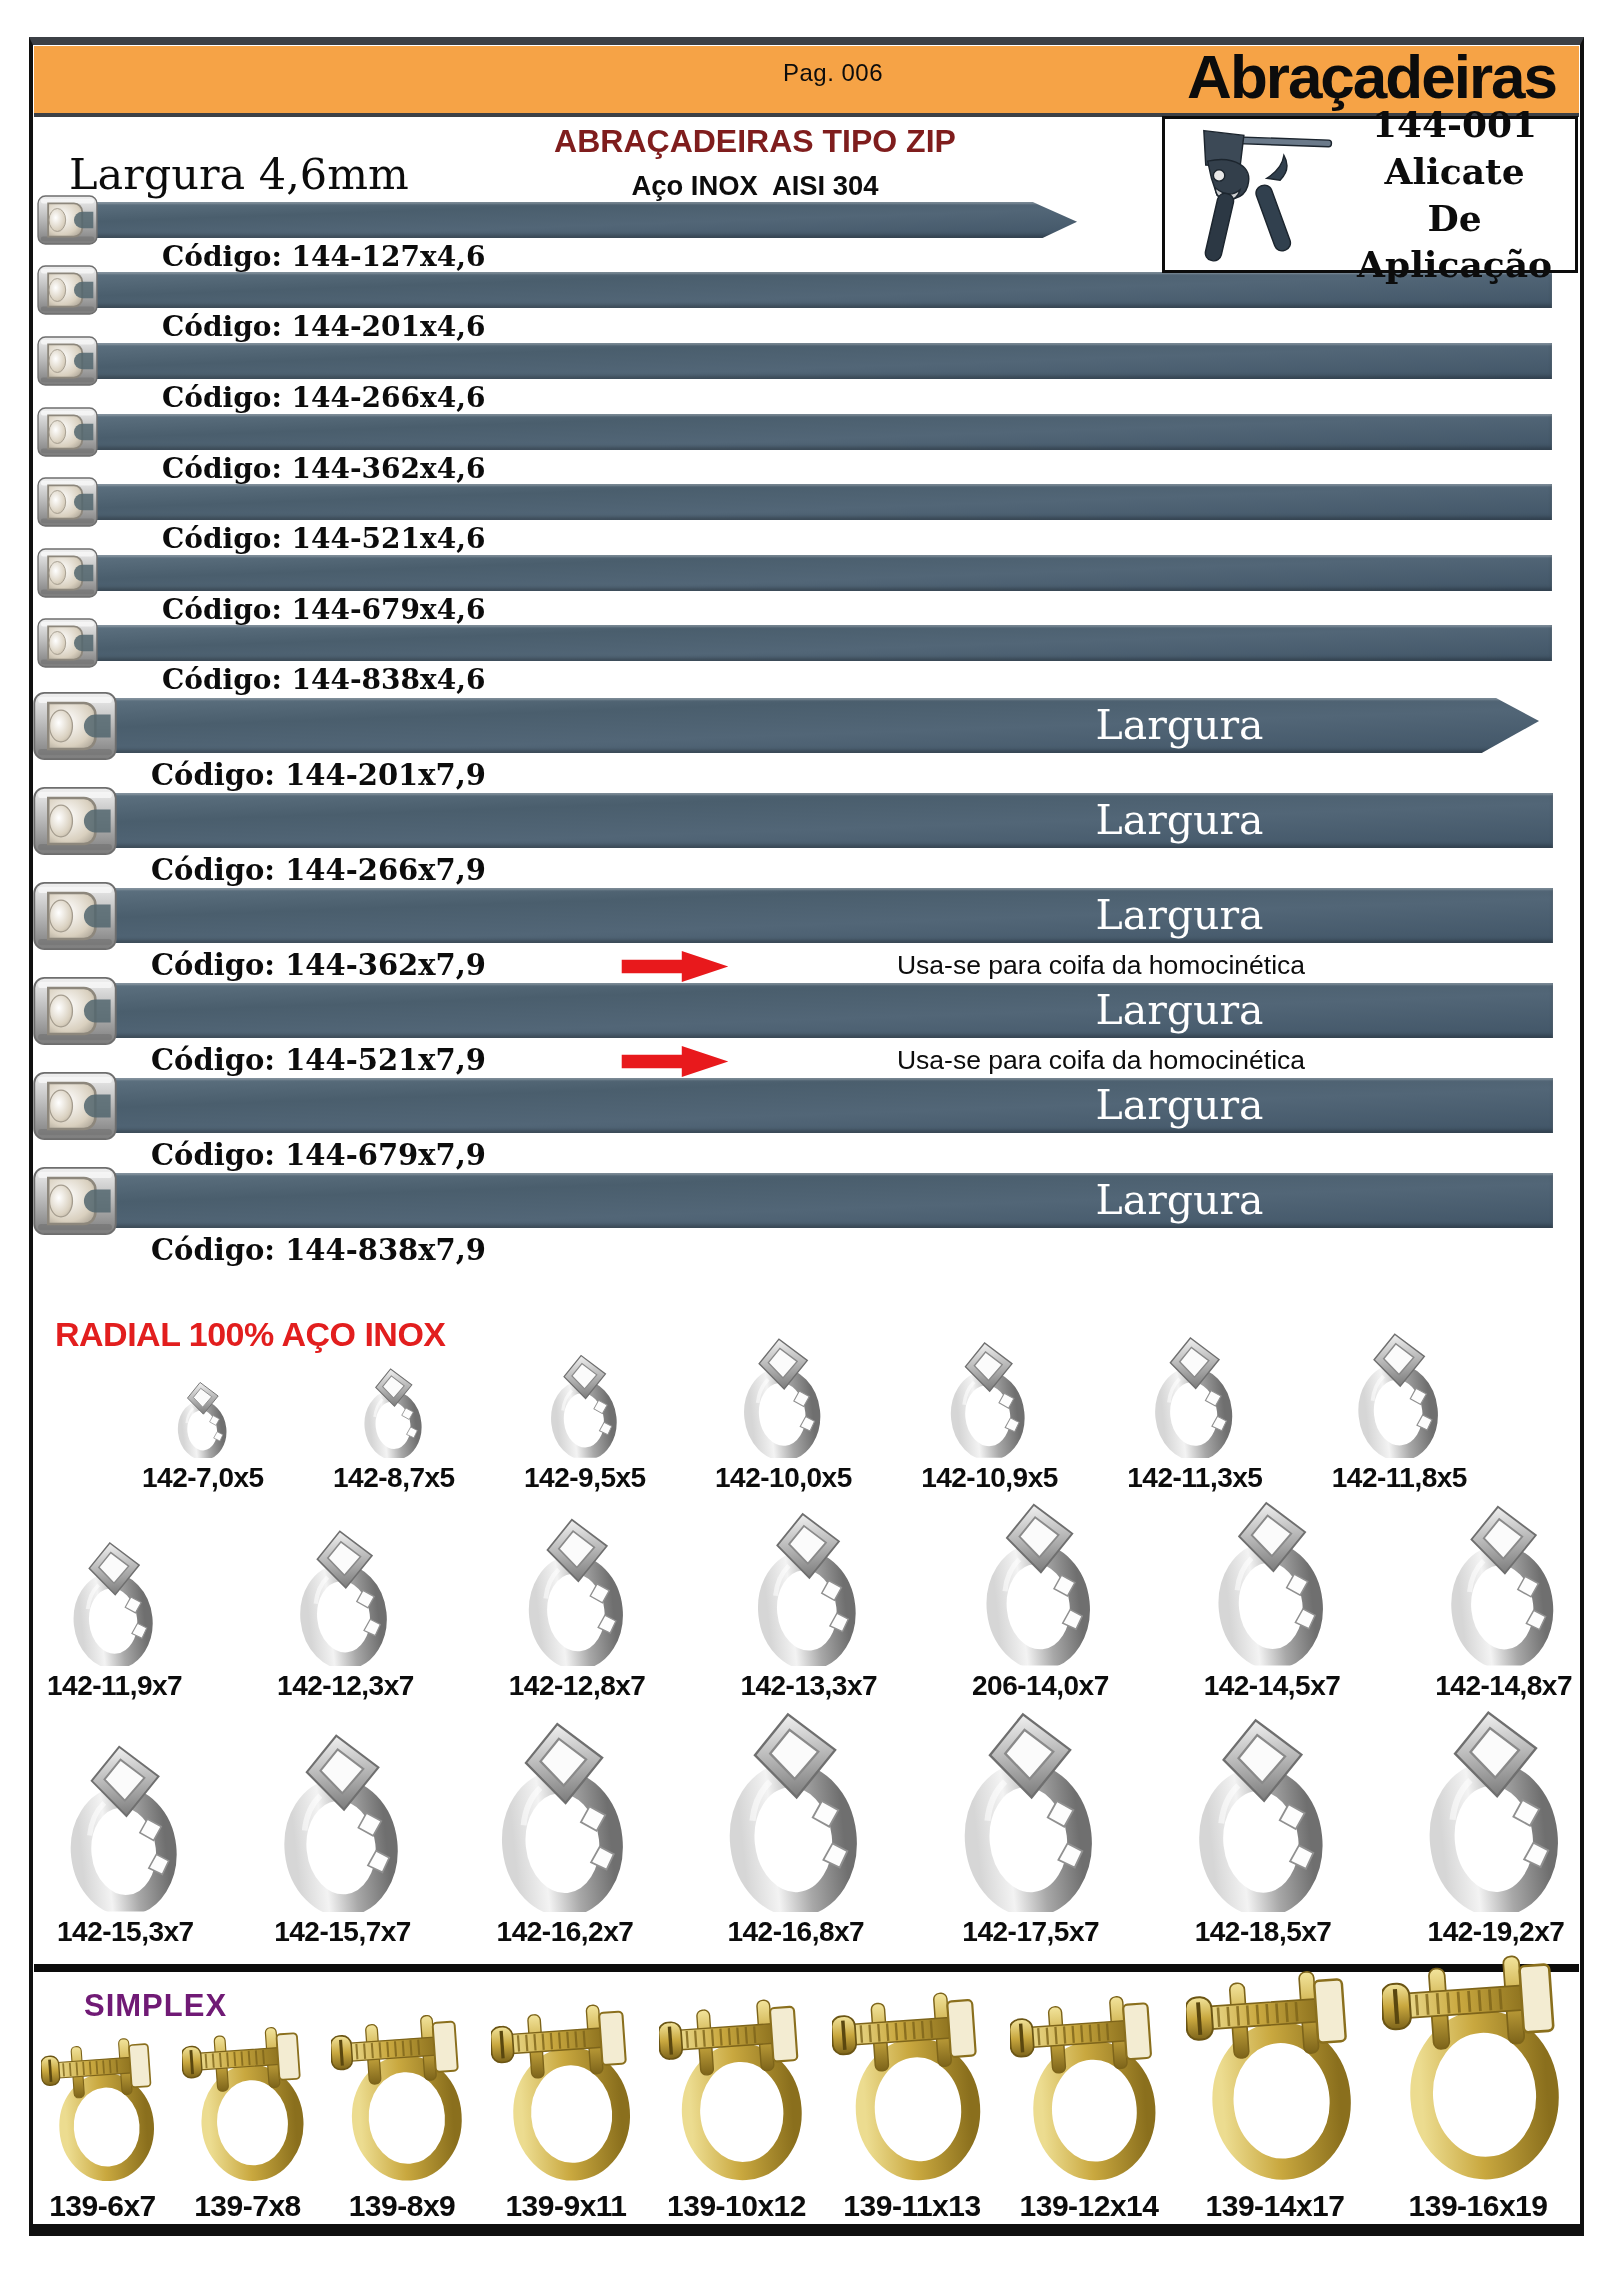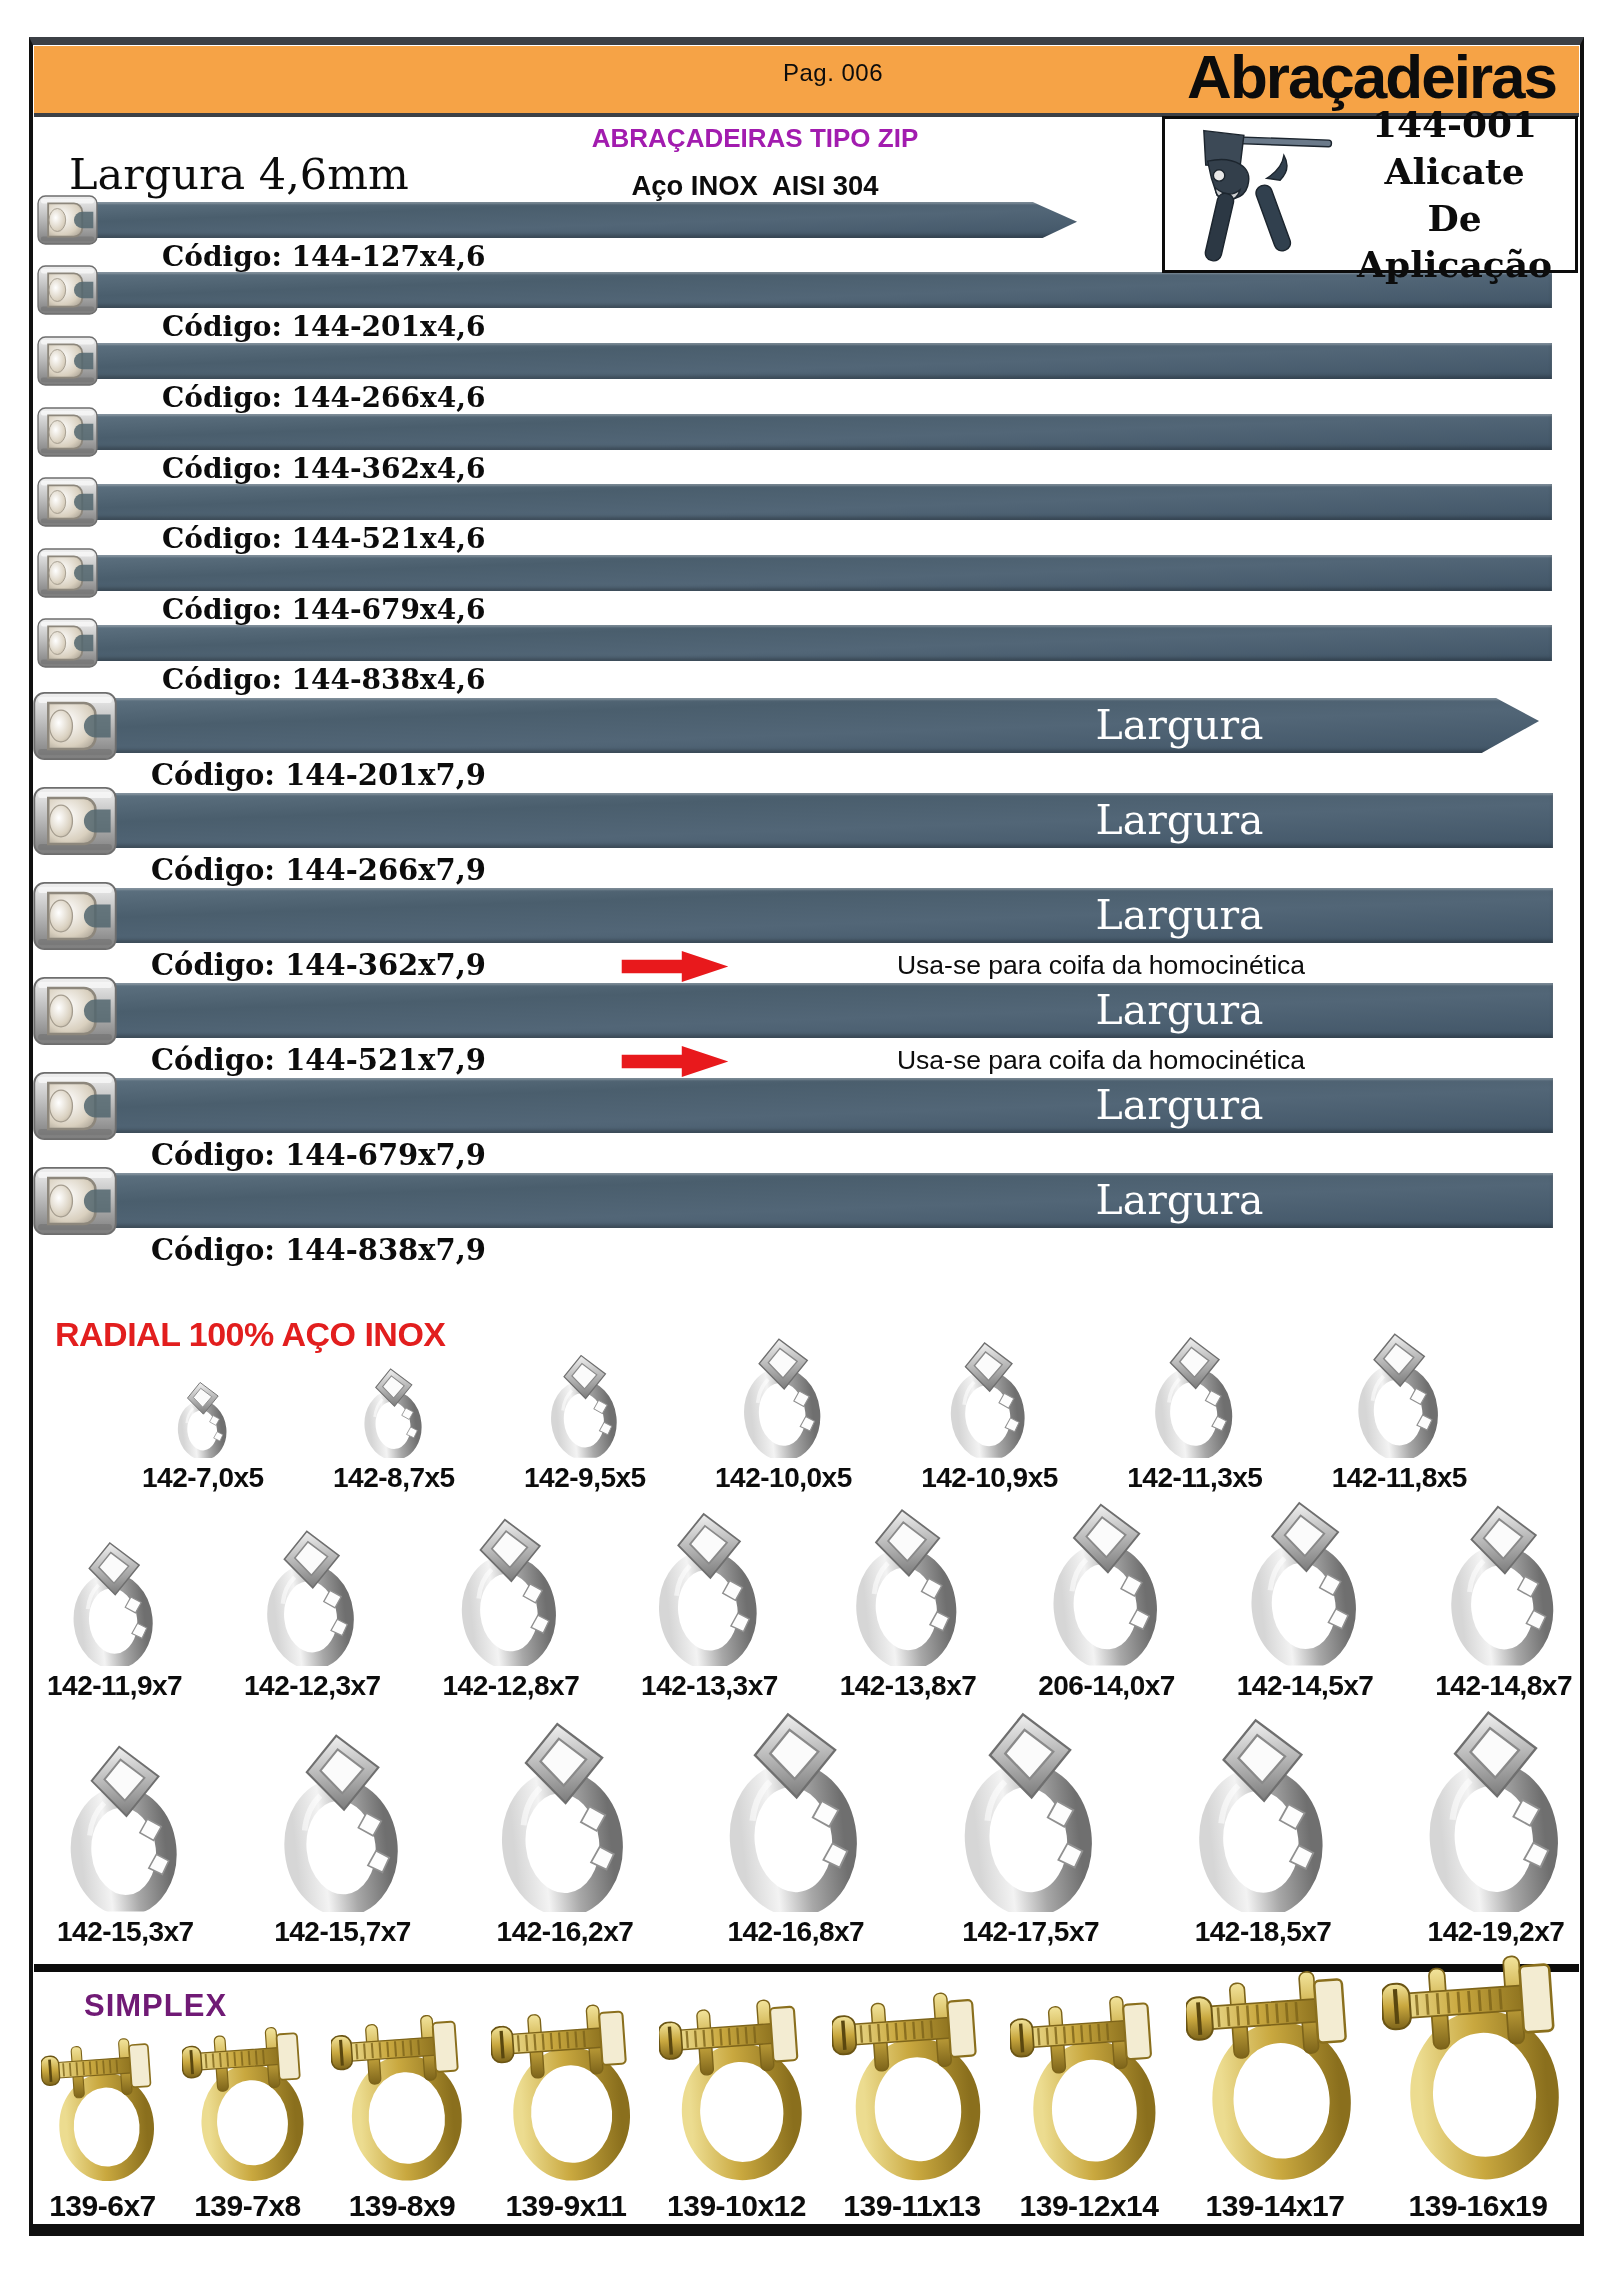--- a/index.html
+++ b/index.html
@@ -18,21 +18,21 @@
               border-bottom:4.9px solid #3c4046;z-index:2;}
   .pag{left:676px;top:59px;width:314px;text-align:center;font-size:24px;letter-spacing:0.5px;z-index:3;}
   .main-title{right:65px;top:41px;font-size:62px;font-weight:bold;letter-spacing:-2px;z-index:3;}
 
   
   .toolbox{left:1162px;top:116px;width:416px;height:157px;box-sizing:border-box;
            border:3.9px solid #0c0c0c;background:#fff;display:flex;align-items:center;z-index:6;}
   .tool-text{flex:1;text-align:center;font-family:"DejaVu Serif",serif;font-weight:bold;
              font-size:36px;line-height:1.3;padding-right:3.9px;}
 
-  .zip-title{left:412px;top:123px;width:686px;text-align:center;font-size:26px;font-weight:bold;color:#a21caf;}
+  .zip-title{left:412px;top:123px;width:686px;text-align:center;font-size:32px;font-weight:bold;color:#7f1d1d;}
   .zip-subtitle{left:412px;top:170px;width:686px;text-align:center;font-size:27.4px;font-weight:bold;white-space:pre;}
   .w46{left:69px;top:149px;font-size:43px;font-family:"DejaVu Serif",serif;}
 
   
   .tierow46{left:37px;width:1517px;height:69px;}
   .tierow79{left:33px;width:1525px;height:94px;}
   .band{position:absolute;background:linear-gradient(178deg,#5d7180 0%,#4a5e6d 28%,#526677 58%,#415567 100%);
         box-shadow:inset 0 2px 2px rgba(255,255,255,.25), inset 0 -2.9px 3.9px rgba(0,0,0,.25);}
   .band46{left:55px;top:0;height:36px;width:1460px;}
   .band79{left:73px;top:0;height:55px;width:1447px;}
@@ -349,26 +349,20 @@
         </svg>
       <div class="clabel">142-12,8x7</div>
     </div>
     <div class="clamp-item">
       <svg style="height:157px;width:119px" viewBox="0 0 121 160" width="119" height="157">
           <use href="#radclamp"></use>
         </svg>
       <div class="clabel">142-13,3x7</div>
     </div>
     <div class="clamp-item">
-      <svg style="height:161px;width:122px" viewBox="0 0 124 164" width="122" height="161">
-          <use href="#radclamp"></use>
-        </svg>
-      <div class="clabel">142-13,8x7</div>
-    </div>
-    <div class="clamp-item">
       <svg style="height:167px;width:126px" viewBox="0 0 129 170" width="126" height="167">
           <use href="#radclamp"></use>
         </svg>
       <div class="clabel">206-14,0x7</div>
     </div>
     <div class="clamp-item">
       <svg style="height:169px;width:127px" viewBox="0 0 130 172" width="127" height="169">
           <use href="#radclamp"></use>
         </svg>
       <div class="clabel">142-14,5x7</div>

